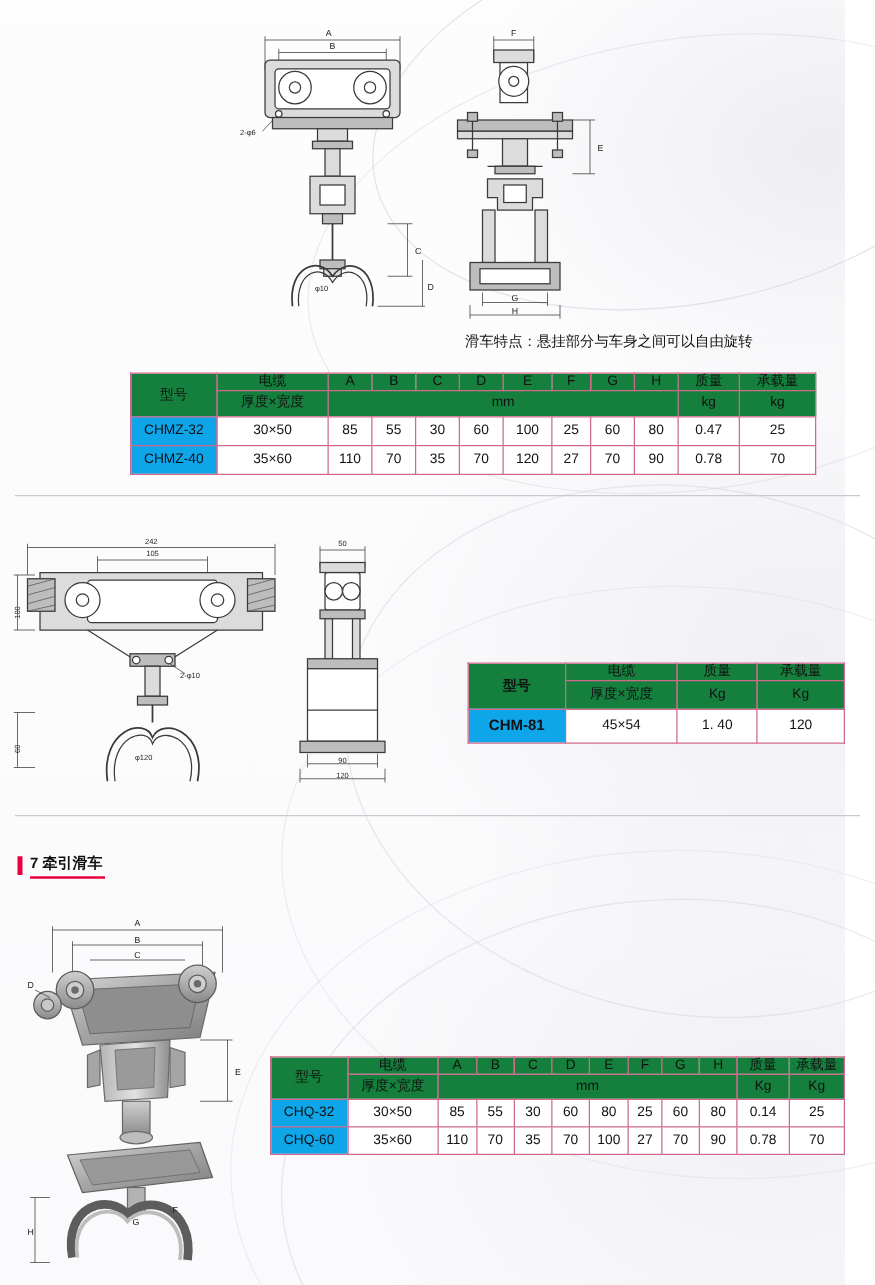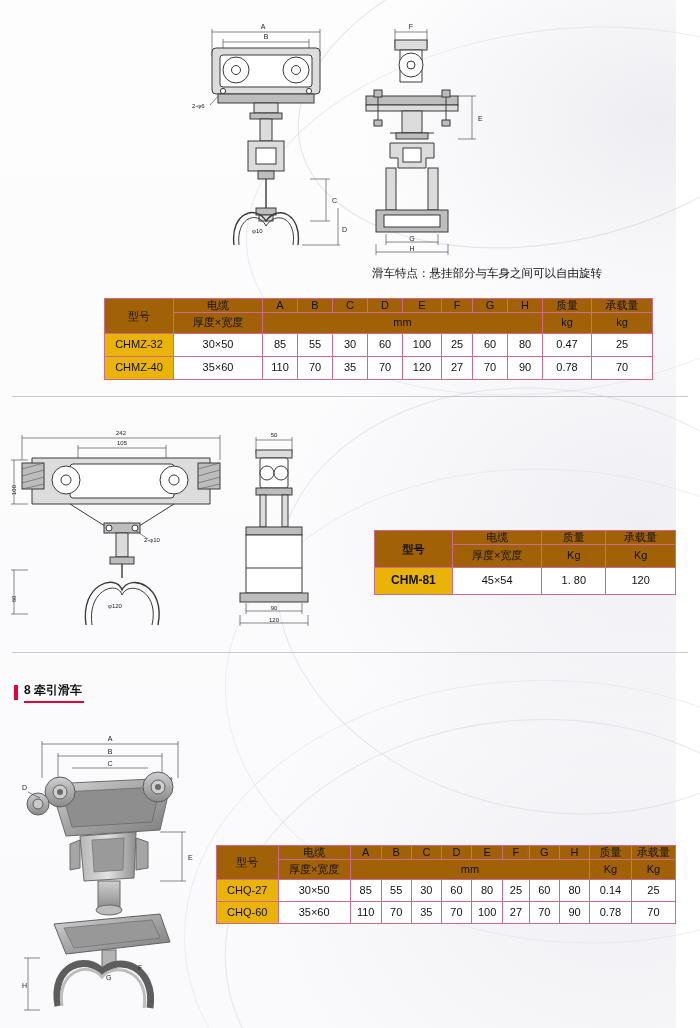--- a/index.html
+++ b/index.html
@@ -38,25 +38,25 @@
   table.spec td, table.spec th{
     border:1px solid #d06a8c;
     text-align:center;
     vertical-align:middle;
     padding:0;
     font-weight:normal;
     color:#111;
     line-height:1.15;
   }
   table.spec thead td, table.spec thead th{
-    background:#a16207;
+    background:#15803d;
     font-size:11px;
   }
   table.spec .modelcell{
-    background:#eab308;
+    background:#0ea5e9;
   }
   .tbl-wrap{position:absolute;}
 
   
   .sect-title{
     position:absolute;
     display:flex;align-items:center;
     font-size:12px;font-weight:bold;color:#111;
   }
   .sect-title .bar{
@@ -357,32 +357,32 @@
         <tr>
           <td style="height:22px;">厚度×宽度</td>
           <td>Kg</td>
           <td>Kg</td>
         </tr>
       </thead>
       <tbody>
         <tr>
           <td class="modelcell" style="height:26px;font-weight:bold;font-size:12px;">CHM-81</td>
           <td>45×54</td>
-          <td>1. 80</td>
+          <td>1. 40</td>
           <td>120</td>
         </tr>
       </tbody>
     </table>
   </div>
 
   <div class="hr" style="top:652px;"></div>
 
   <div class="sect-title" style="left:14px;top:682px;">
     <span class="bar"></span>
-    <span class="txt">8 牵引滑车</span>
+    <span class="txt">7 牵引滑车</span>
   </div>
 
   <div class="photo-wrap" style="left:10px;top:718px;">
     <svg width="215" height="300" viewBox="0 0 215 300">
       <defs>
         <linearGradient id="mg" x1="0" y1="0" x2="1" y2="1">
           <stop offset="0%" stop-color="#d8d8d8"></stop>
           <stop offset="45%" stop-color="#a8a8a8"></stop>
           <stop offset="100%" stop-color="#7d7d7d"></stop>
         </linearGradient>
@@ -475,21 +475,21 @@
         </tr>
         <tr>
           <td style="height:19px;">厚度×宽度</td>
           <td colspan="8">mm</td>
           <td>Kg</td>
           <td>Kg</td>
         </tr>
       </thead>
       <tbody>
         <tr>
-          <td class="modelcell" style="height:21px;">CHQ-27</td>
+          <td class="modelcell" style="height:21px;">CHQ-32</td>
           <td>30×50</td>
           <td>85</td>
           <td>55</td>
           <td>30</td>
           <td>60</td>
           <td>80</td>
           <td>25</td>
           <td>60</td>
           <td>80</td>
           <td>0.14</td>

